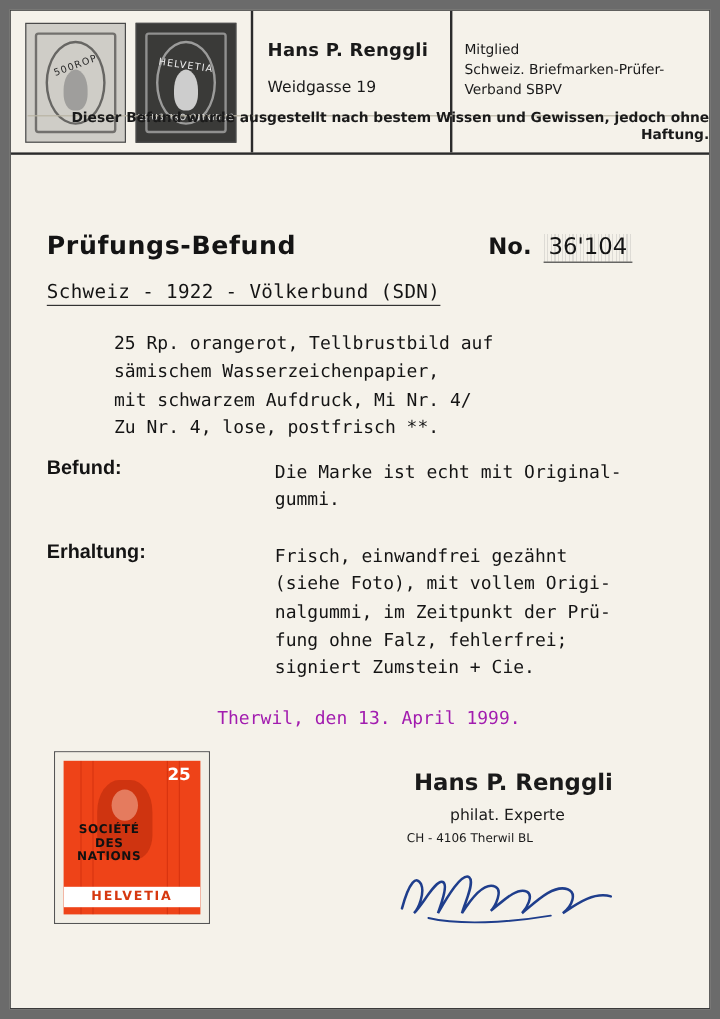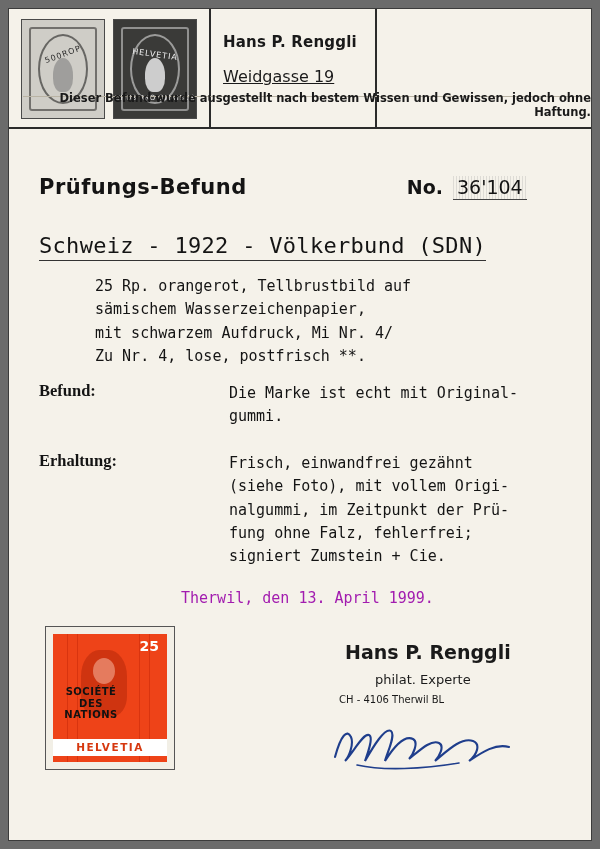--- a/index.html
+++ b/index.html
@@ -147,24 +147,23 @@
     color: #1a1a1a;
     letter-spacing: 0.2px;
   }
   .owner-role {
     margin-top: 14px;
     font-size: 11.5px;
     color: #1a1a1a;
   }
   .owner-addr {
     margin-top: 14px;
-    font-size: 16px;
+    font-size: 13px;
     color: #1a1a1a;
     line-height: 1.45;
-    text-decoration: underline;
   }
 
   .assoc-block {
     position: absolute;
     left: 378px;
     top: 24px;
     width: 195px;
     font-family: "DejaVu Sans", sans-serif;
     font-size: 11.5px;
     color: #1a1a1a;
@@ -173,21 +172,21 @@
 
   
   .body {
     position: relative;
     padding: 0;
   }
 
   .title-row {
     position: absolute;
     left: 30px;
-    top: 46px;
+    top: 64px;
     right: 24px;
     display: flex;
     align-items: baseline;
   }
   .doc-title {
     font-family: "DejaVu Sans", sans-serif;
     font-size: 21px;
     font-weight: bold;
     letter-spacing: 0.5px;
     color: #141414;
@@ -212,21 +211,21 @@
       rgba(150,150,150,0.25) 1px,
       rgba(255,255,255,0) 1px,
       rgba(255,255,255,0) 3px
     );
   }
 
   .subject {
     position: absolute;
     left: 30px;
     top: 104px;
-    font-size: 22px;
+    font-size: 16px;
     letter-spacing: 0.3px;
     color: #141414;
     border-bottom: 1px solid #333;
     padding-bottom: 2px;
   }
 
   .desc {
     position: absolute;
     left: 86px;
     top: 146px;
@@ -239,21 +238,21 @@
 
   .field {
     position: absolute;
     left: 30px;
     right: 20px;
   }
   .field .label {
     position: absolute;
     left: 0;
     top: 0;
-    font-family: Liberation Serif, serif;
+    font-family: Liberation Sans, sans-serif;
     font-size: 16.5px;
     font-weight: bold;
     color: #141414;
   }
   .field .value {
     position: absolute;
     left: 142px;
     top: 1px;
     right: 0;
     font-size: 15px;
@@ -441,20 +440,25 @@
     </div>
 
     <div class="header-divider"></div>
     <div class="header-divider2"></div>
 
     <div class="owner-block">
       <div class="owner-name">Hans P. Renggli</div>
       <div class="owner-addr">Weidgasse 19</div>
     </div>
 
+    <div class="assoc-block">
+      <div>Mitglied</div>
+      <div>Schweiz. Briefmarken-Prüfer-</div>
+      <div>Verband SBPV</div>
+    </div>
   </div>
 
   <div class="body">
 
     <div class="title-row">
       <div class="doc-title">Prüfungs-Befund</div>
       <div class="no-label">No.</div>
       <div class="no-value">36'104</div>
     </div>
 

